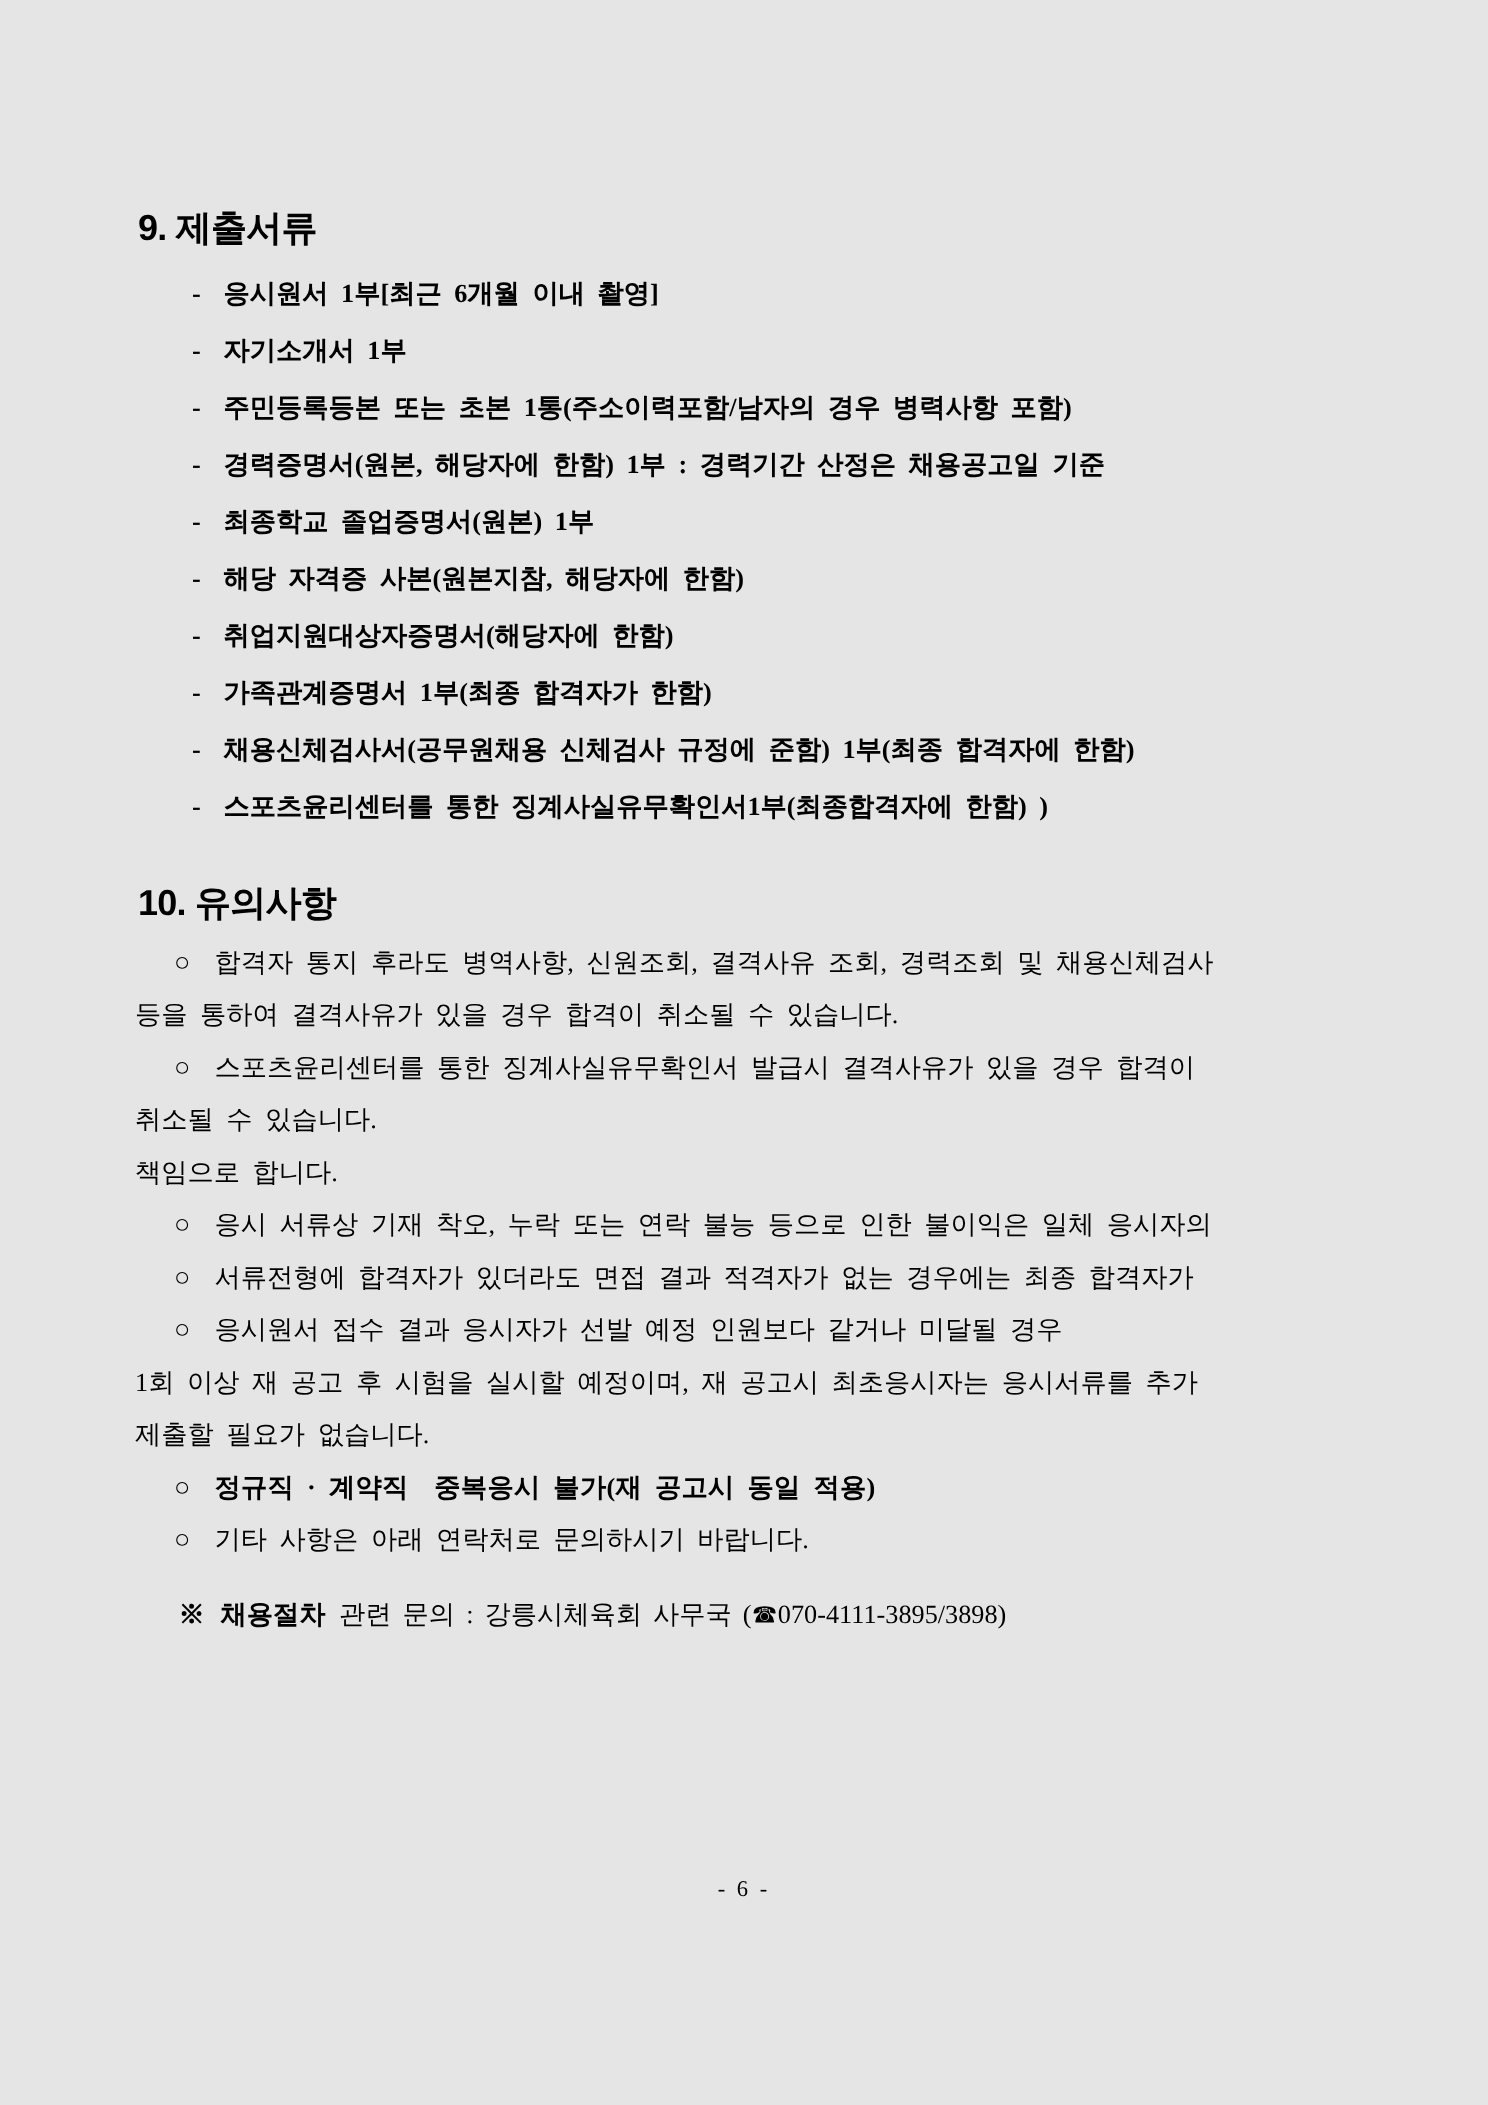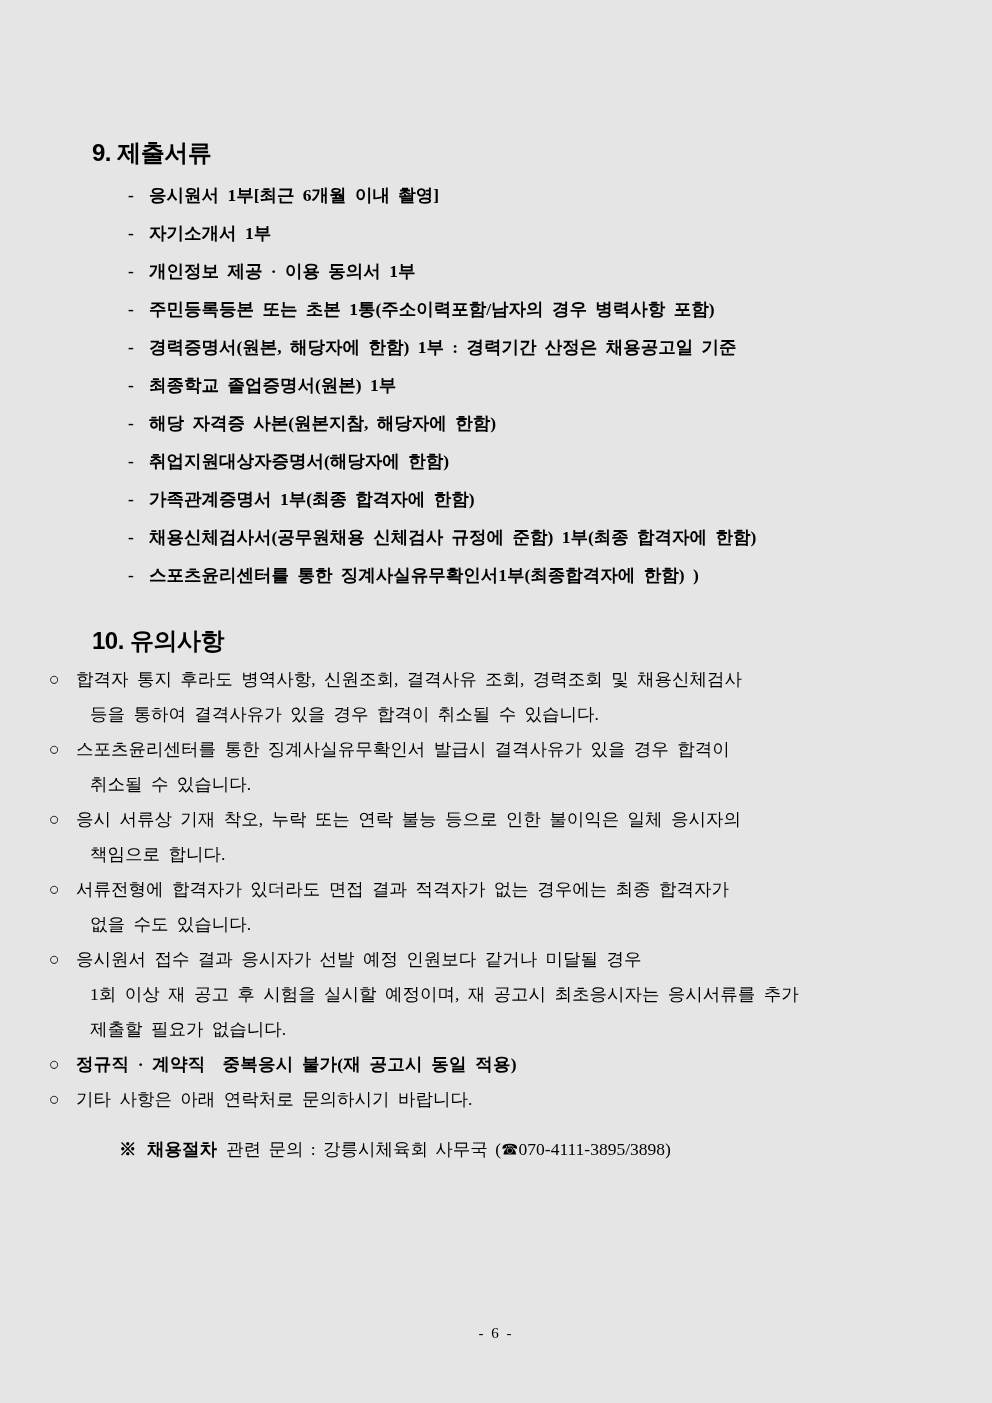--- a/index.html
+++ b/index.html
@@ -41,21 +41,21 @@
     width: 21px;
   }
 
   .notelist { margin-top: 6px; }
   .nline {
     line-height: 35px;
     font-size: 17.5px;
     word-spacing: 4px;
     white-space: nowrap;
   }
-  .nline.first { padding-left: 49px; }
+  .nline.first { padding-left: 116px; }
   .nline.cont  { padding-left: 90px; }
   .circ {
     display: inline-block;
     width: 27px;
     font-size: 18px;
   }
   .bold-note { font-weight: bold; letter-spacing: 0.2px; }
 
   .contact {
     margin-top: 15px;
@@ -79,53 +79,51 @@
 </head>
 <body>
 
 <div class="page">
 
   <h1 class="sec-title" id="sec9-title">9. 제출서류</h1>
 
   <div class="doclist">
     <div class="doc-item"><span class="dash">-</span><span>응시원서 1부[최근 6개월 이내 촬영]</span></div>
     <div class="doc-item"><span class="dash">-</span><span>자기소개서 1부</span></div>
-    <div class="doc-item"><span class="dash">-</span><span>개인정보 제공 · 이용 동의서 1부</span></div>
     <div class="doc-item"><span class="dash">-</span><span>주민등록등본 또는 초본 1통(주소이력포함/남자의 경우 병력사항 포함)</span></div>
     <div class="doc-item"><span class="dash">-</span><span>경력증명서(원본, 해당자에 한함) 1부 : 경력기간 산정은 채용공고일 기준</span></div>
     <div class="doc-item"><span class="dash">-</span><span>최종학교 졸업증명서(원본) 1부</span></div>
     <div class="doc-item"><span class="dash">-</span><span>해당 자격증 사본(원본지참, 해당자에 한함)</span></div>
     <div class="doc-item"><span class="dash">-</span><span>취업지원대상자증명서(해당자에 한함)</span></div>
-    <div class="doc-item"><span class="dash">-</span><span>가족관계증명서 1부(최종 합격자에 한함)</span></div>
+    <div class="doc-item"><span class="dash">-</span><span>가족관계증명서 1부(최종 합격자가 한함)</span></div>
     <div class="doc-item"><span class="dash">-</span><span>채용신체검사서(공무원채용 신체검사 규정에 준함) 1부(최종 합격자에 한함)</span></div>
     <div class="doc-item"><span class="dash">-</span><span>스포츠윤리센터를 통한 징계사실유무확인서1부(최종합격자에 한함) )</span></div>
   </div>
 
   <h1 class="sec-title" id="sec10-title">10. 유의사항</h1>
 
   <div class="notelist">
 
     <div class="note-item">
       <div class="nline first"><span class="circ">○</span><span>합격자 통지 후라도 병역사항, 신원조회, 결격사유 조회, 경력조회 및 채용신체검사</span></div>
       <div class="nline cont">등을 통하여 결격사유가 있을 경우 합격이 취소될 수 있습니다.</div>
     </div>
 
     <div class="note-item">
       <div class="nline first"><span class="circ">○</span><span>스포츠윤리센터를 통한 징계사실유무확인서 발급시 결격사유가 있을 경우 합격이</span></div>
       <div class="nline cont">취소될 수 있습니다.</div>
     </div>
 
     <div class="note-item">
+      <div class="nline cont">책임으로 합니다.</div>
       <div class="nline first"><span class="circ">○</span><span>응시 서류상 기재 착오, 누락 또는 연락 불능 등으로 인한 불이익은 일체 응시자의</span></div>
-      <div class="nline cont">책임으로 합니다.</div>
     </div>
 
     <div class="note-item">
       <div class="nline first"><span class="circ">○</span><span>서류전형에 합격자가 있더라도 면접 결과 적격자가 없는 경우에는 최종 합격자가</span></div>
-      <div class="nline cont">없을 수도 있습니다.</div>
     </div>
 
     <div class="note-item">
       <div class="nline first"><span class="circ">○</span><span>응시원서 접수 결과 응시자가 선발 예정 인원보다 같거나 미달될 경우</span></div>
       <div class="nline cont">1회 이상 재 공고 후 시험을 실시할 예정이며, 재 공고시 최초응시자는 응시서류를 추가</div>
       <div class="nline cont">제출할 필요가 없습니다.</div>
     </div>
 
     <div class="note-item">
       <div class="nline first"><span class="circ">○</span><span class="bold-note">정규직 · 계약직&nbsp; 중복응시 불가(재 공고시 동일 적용)</span></div>

